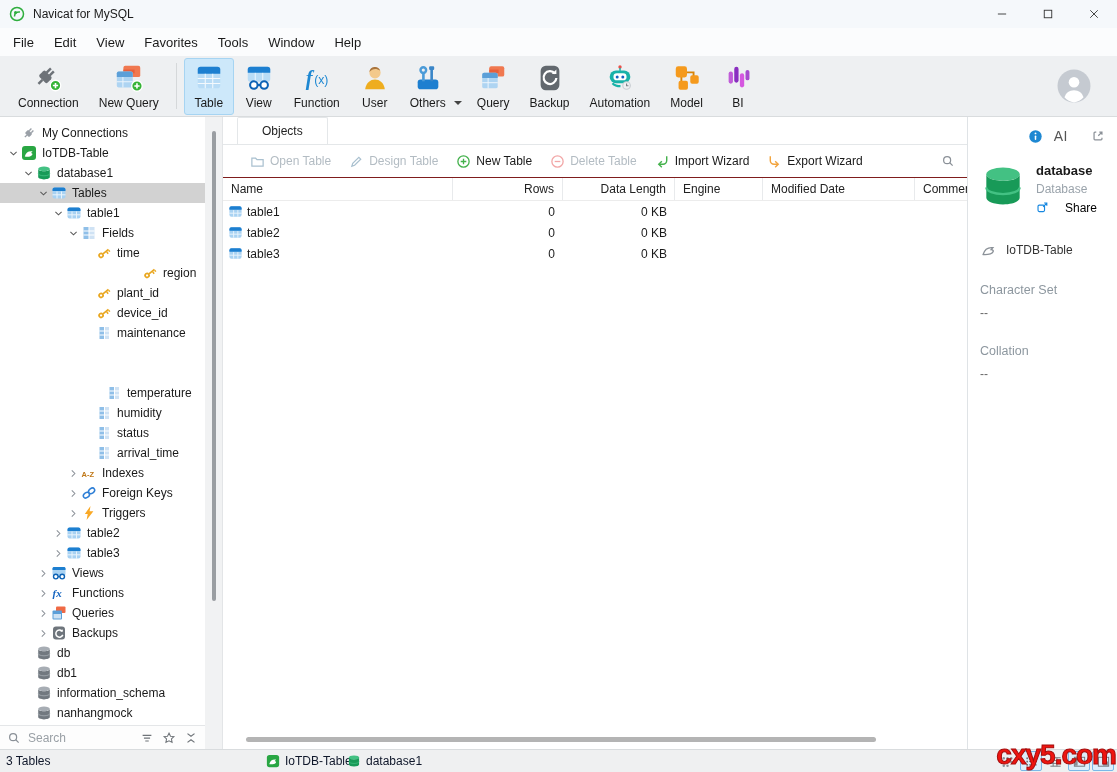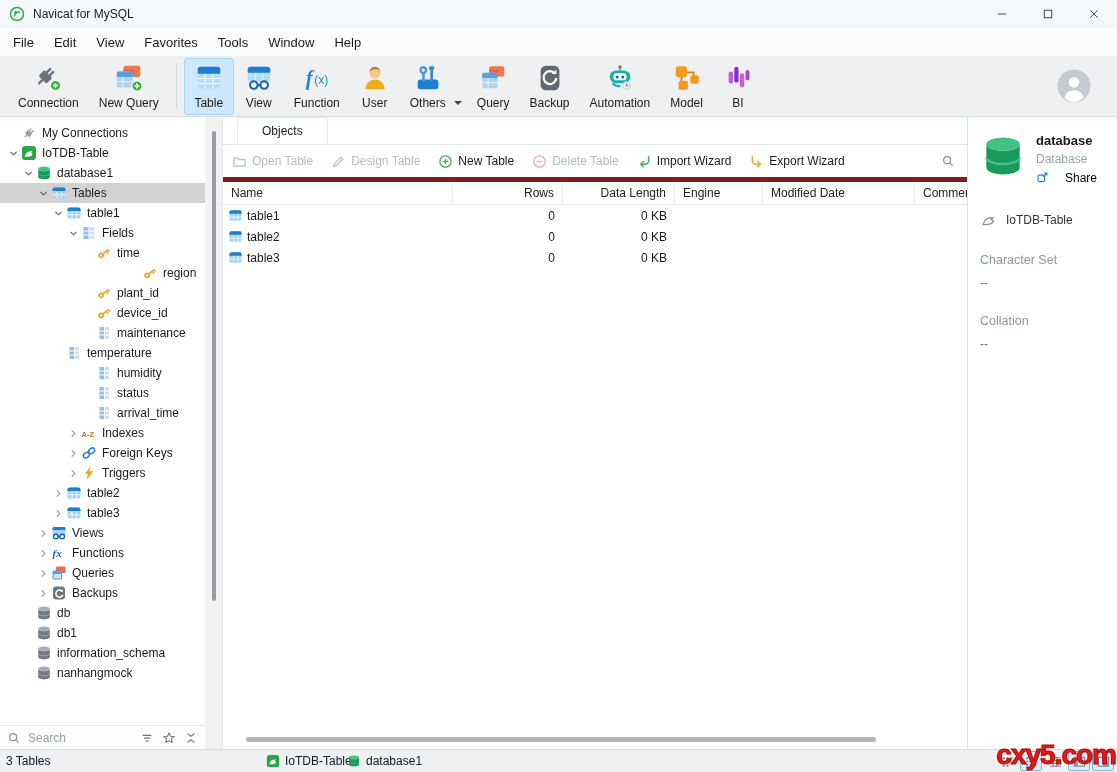--- a/index.html
+++ b/index.html
@@ -43,21 +43,21 @@
   .sb-tools{display:flex;gap:8px;align-items:center}
 
   
   .gutter{width:17px;background:#f1f2f3;border-right:1px solid #e3e5e7;position:relative}
   .gutter-thumb{position:absolute;left:7px;top:14px;width:4px;height:470px;background:#9a9ea2;border-radius:2px}
 
   
   .main{flex:1;display:flex;flex-direction:column;background:#fff;position:relative;overflow:hidden}
   .tabbar{height:27px;border-bottom:1px solid #e4e7e9;display:flex;align-items:flex-end;background:#fff}
   .tab{height:26px;margin-left:14px;padding:0 24px;border:1px solid #e4e7e9;border-bottom:none;display:flex;align-items:center;background:#fff;font-size:12px;color:#222;border-radius:2px 2px 0 0}
-  .objbar{height:32px;display:flex;align-items:center;padding-left:0;border-bottom:5px solid #7f1d1d}
+  .objbar{height:32px;display:flex;align-items:center;padding-left:18px;border-bottom:1px solid #7f1d1d}
   .obj-btn{display:flex;align-items:center;gap:5px;padding:0 9px;white-space:nowrap}
   .obj-btn.disabled{color:#b3bcc3}
   .obj-search{margin-left:auto;padding-right:12px}
   .grid-header{height:22px;display:flex;border-bottom:1px solid #ececec;align-items:stretch;color:#222}
   .gh-cell{padding:0 8px;box-sizing:border-box;border-right:1px solid #e8eaec;display:flex;align-items:center;overflow:hidden;white-space:nowrap}
   .gh-cell.right{justify-content:flex-end}
   .grid-row{height:21px;display:flex;align-items:center}
   .gr-cell{padding:0 8px;box-sizing:border-box;display:flex;align-items:center;gap:4px;overflow:hidden;white-space:nowrap}
   .gr-cell.right{justify-content:flex-end}
   .gr-cell.name{padding-left:5px}
@@ -420,21 +420,21 @@
           <span class="chev"></span>
           <span class="t-icon">
             <svg xmlns="http://www.w3.org/2000/svg" width="16" height="16" viewBox="0 0 16 16">
               <rect x="3.5" y="2" width="4.5" height="12" fill="#8fbfe8"></rect>
               <rect x="9" y="2" width="4" height="12" fill="#cfe2f4"></rect>
               <path d="M3.5 6h9.5M3.5 10h9.5" stroke="#fff" stroke-width="1.2"></path>
             </svg>
           </span>
           <span>maintenance</span>
         </div>
-        <div class="tree-row" style="padding-left: 51px;">
+        <div class="tree-row" style="padding-left: 91px; margin-top: 40px;">
           <span class="chev"></span>
           <span class="t-icon">
             <svg xmlns="http://www.w3.org/2000/svg" width="16" height="16" viewBox="0 0 16 16">
               <rect x="3.5" y="2" width="4.5" height="12" fill="#8fbfe8"></rect>
               <rect x="9" y="2" width="4" height="12" fill="#cfe2f4"></rect>
               <path d="M3.5 6h9.5M3.5 10h9.5" stroke="#fff" stroke-width="1.2"></path>
             </svg>
           </span>
           <span>temperature</span>
         </div>
@@ -828,20 +828,36 @@
           </div>
           <div class="gr-cell" style="flex: 1 1 0%;">
             <span></span>
           </div>
         </div>
       </div>
     <div class="hscroll"></div>
   </div>
 
   <div class="rightpanel">
+    <div class="rp-head">
+      <span id="rp-info">
+          <svg xmlns="http://www.w3.org/2000/svg" width="15" height="15" viewBox="0 0 16 16">
+            <circle cx="8" cy="8" r="6.6" fill="#1e88d2"></circle>
+            <rect x="7.2" y="6.9" width="1.6" height="4.8" rx=".8" fill="#fff"></rect>
+            <circle cx="8" cy="4.7" r="1" fill="#fff"></circle>
+          </svg>
+        </span>
+      <span class="rp-ai">AI</span>
+      <span class="rp-expand" id="rp-expand">
+          <svg xmlns="http://www.w3.org/2000/svg" width="14" height="14" viewBox="0 0 16 16">
+            <path d="M9.5 3.5h3v3M12.5 3.5L8.3 7.7" fill="none" stroke="#8a9097" stroke-width="1.4"></path>
+            <path d="M6 3.5H4.5a1 1 0 0 0-1 1v7a1 1 0 0 0 1 1h7a1 1 0 0 0 1-1V10" fill="none" stroke="#8a9097" stroke-width="1.4"></path>
+          </svg>
+        </span>
+    </div>
     <div class="rp-db">
       <span id="rp-dbicon">
           <svg xmlns="http://www.w3.org/2000/svg" width="46" height="46" viewBox="0 0 16 16">
             <ellipse cx="8" cy="3.9" rx="5.8" ry="2.3" fill="#43c183"></ellipse>
             <path d="M2.2 3.9v8.2c0 1.3 2.6 2.3 5.8 2.3s5.8-1 5.8-2.3V3.9c0 1.3-2.6 2.3-5.8 2.3s-5.8-1-5.8-2.3z" fill="#189a58"></path>
             <path d="M2.2 8.5c0 1.3 2.6 2.3 5.8 2.3s5.8-1 5.8-2.3" stroke="#43c183" stroke-width=".8" fill="none"></path>
           </svg>
         </span>
       <div class="rp-dbtxt">
         <div class="rp-title">database</div>

